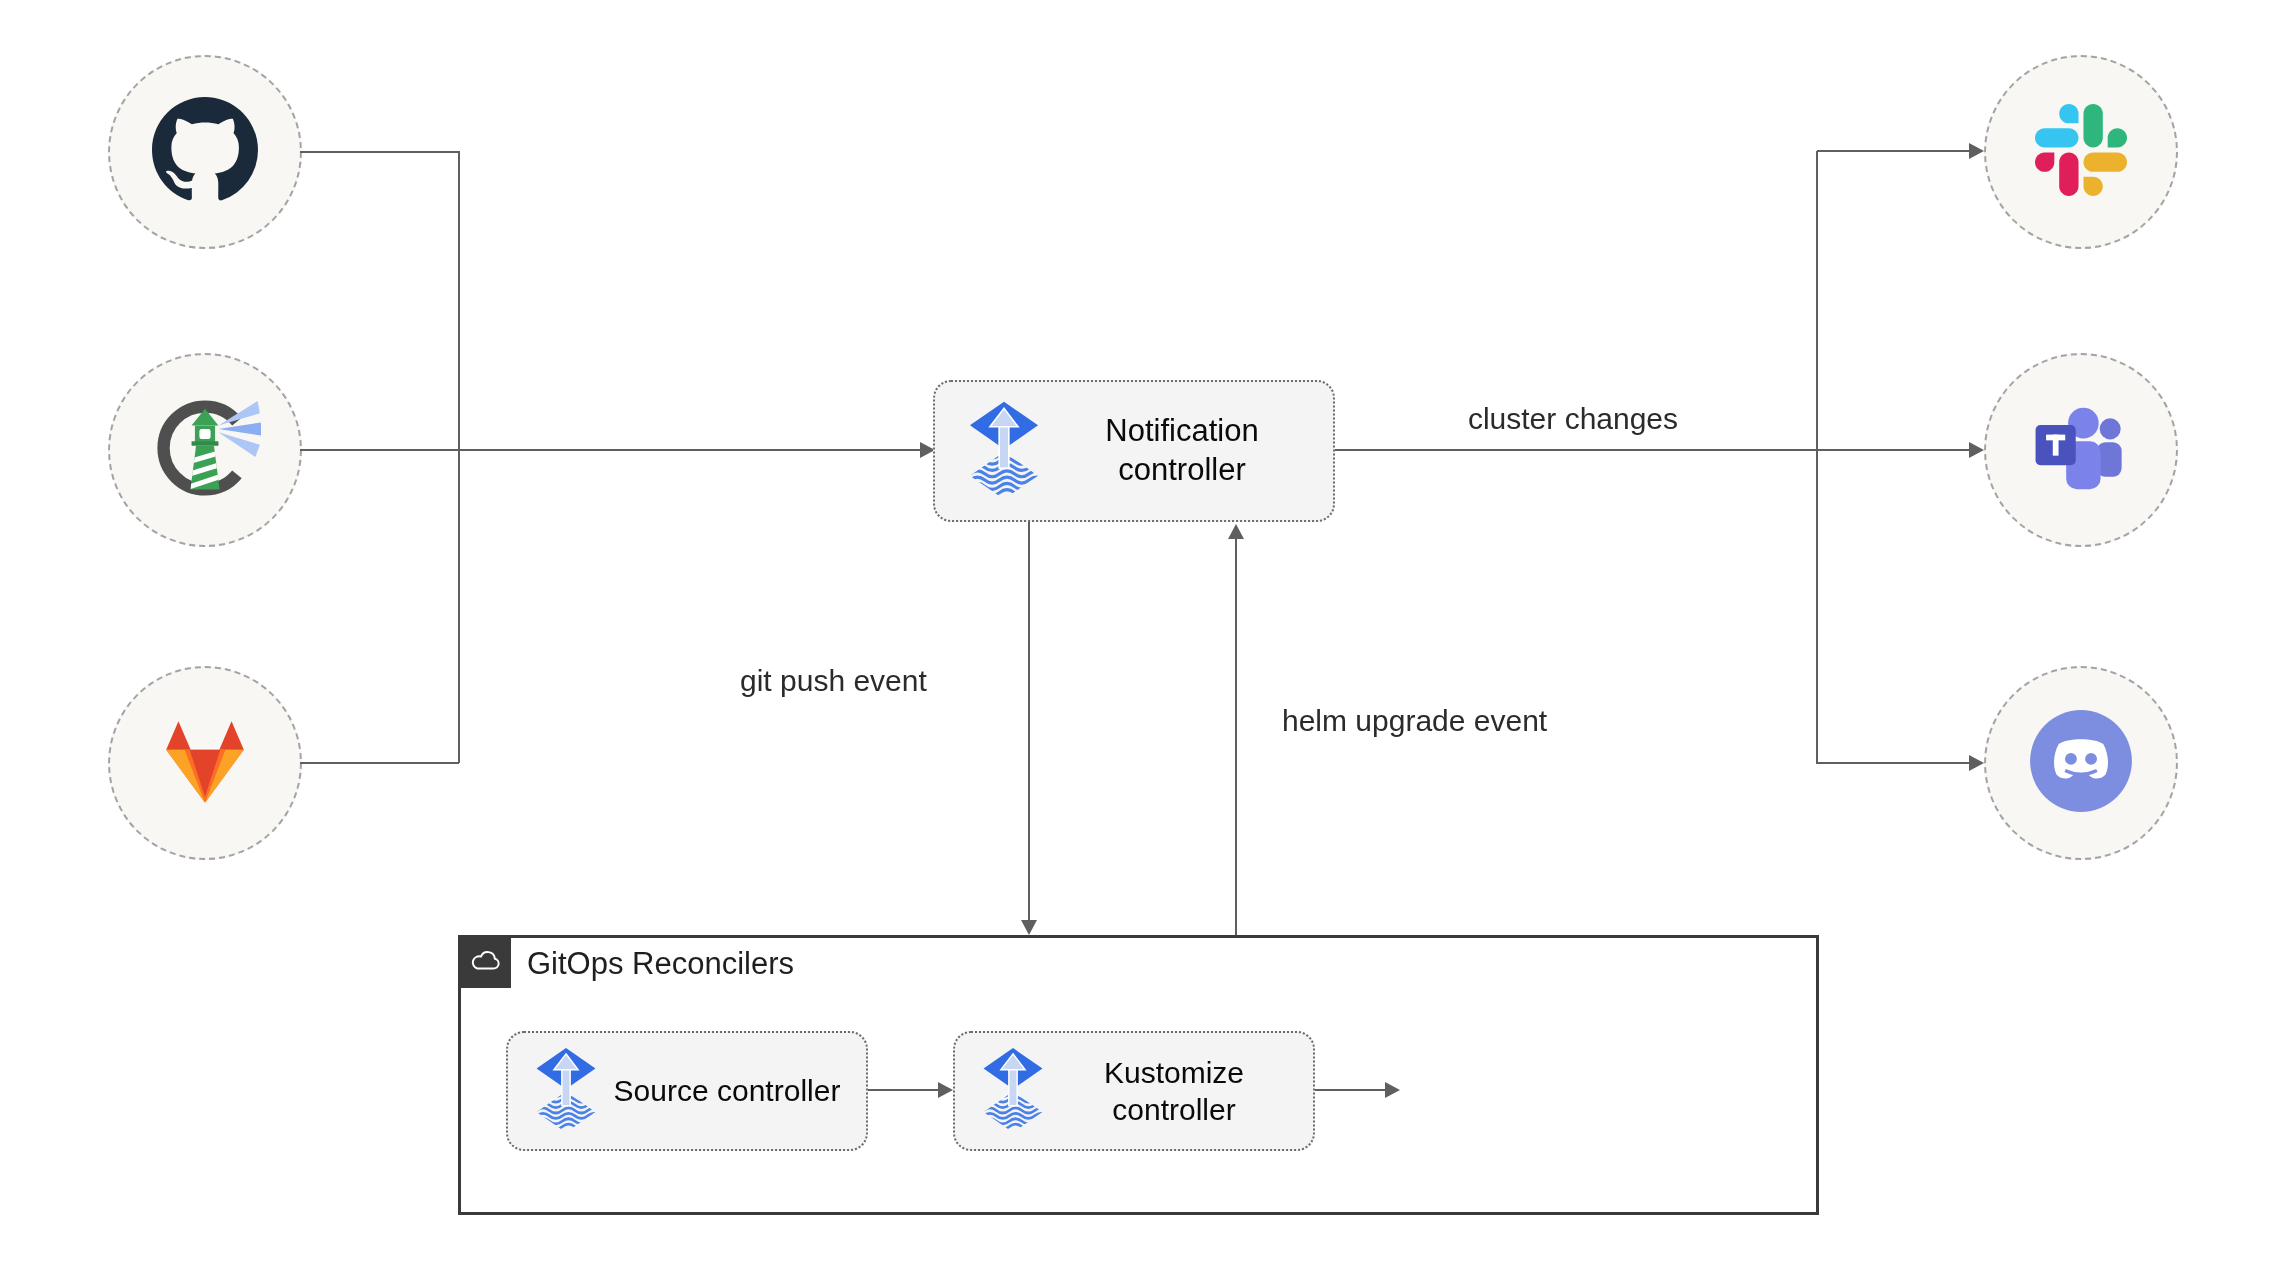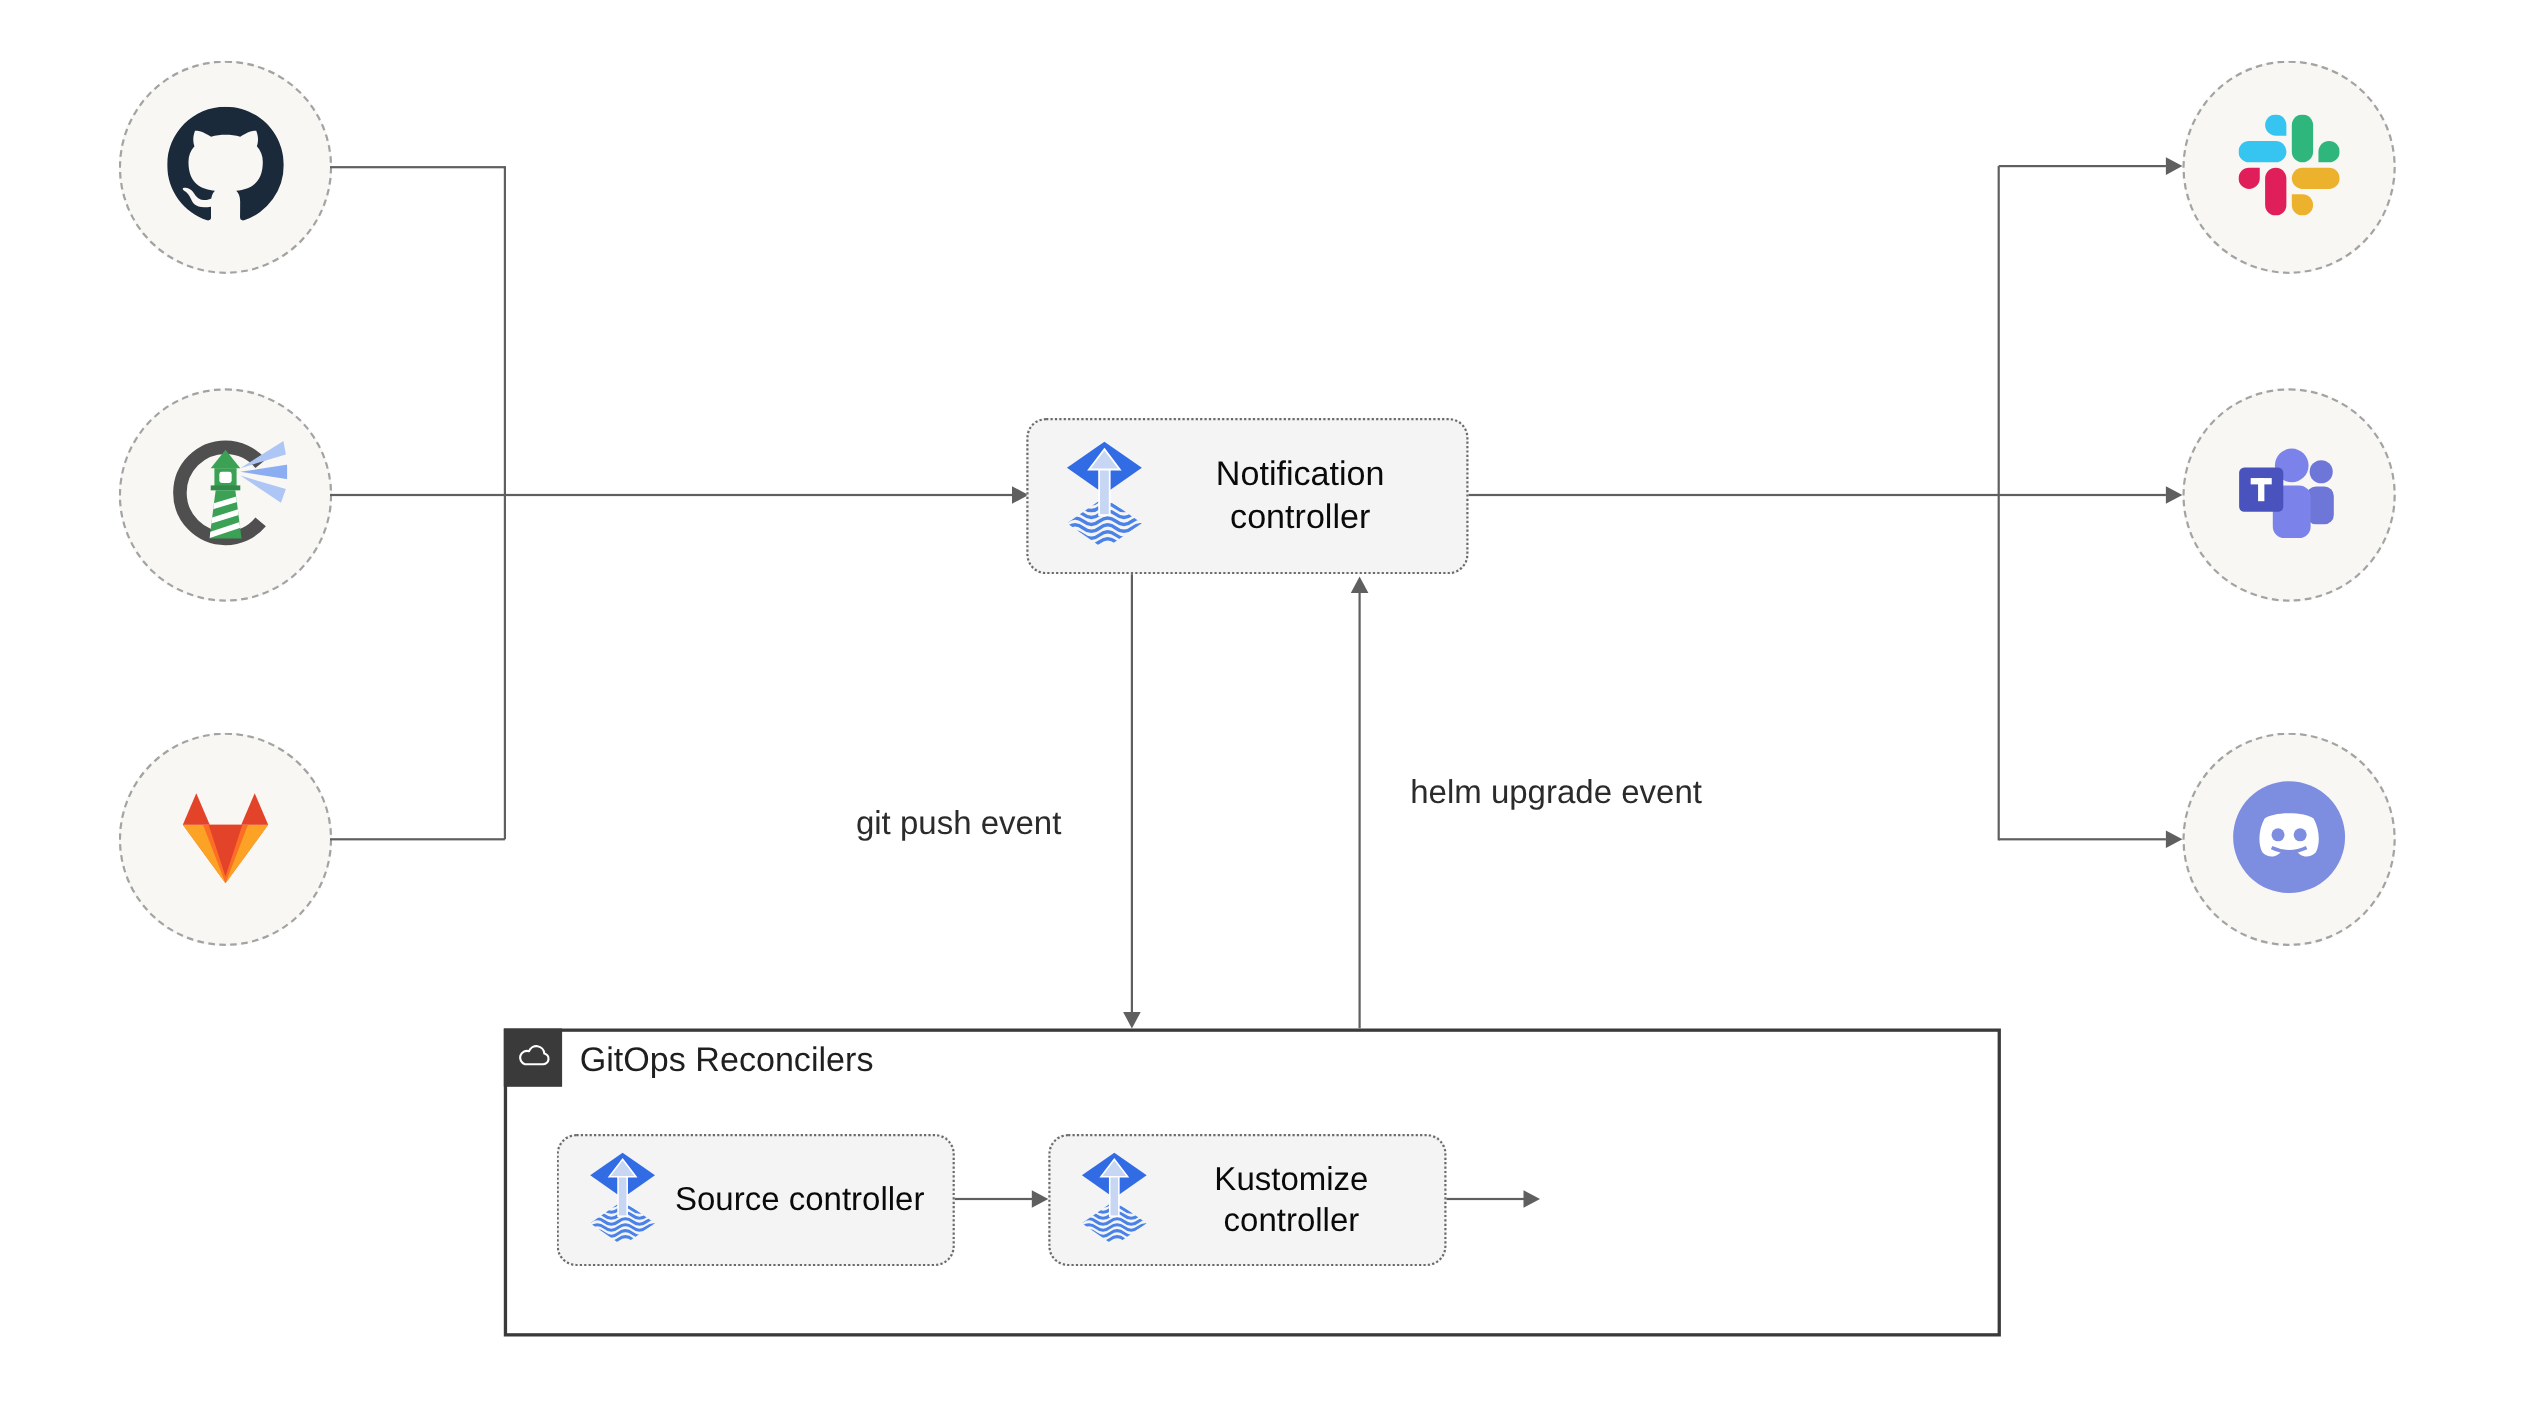--- a/index.html
+++ b/index.html
@@ -129,24 +129,25 @@
     <div class="ctrl-label">Notification controller</div>
   </div>
 
   <div class="hline" style="left:1335px;top:449px;width:634px;"></div>
   <div class="ah-right" style="left:1969px;top:442px;"></div>
   <div class="vline" style="left:1816px;top:151px;height:613px;"></div>
   <div class="hline" style="left:1817px;top:150px;width:152px;"></div>
   <div class="ah-right" style="left:1969px;top:143px;"></div>
   <div class="hline" style="left:1817px;top:762px;width:152px;"></div>
   <div class="ah-right" style="left:1969px;top:755px;"></div>
+  <div class="edge-label" style="left:1397px;top:402px;width:352px;text-align:center;">cluster changes</div>
 
   <div class="vline" style="left:1028px;top:522px;height:400px;"></div>
   <div class="ah-down" style="left:1021px;top:920px;"></div>
-  <div class="edge-label" style="left:740px;top:732px;width:263px;text-align:center;">git push event</div>
+  <div class="edge-label" style="left:740px;top:664px;width:263px;text-align:left;">git push event</div>
 
   <div class="vline" style="left:1235px;top:538px;height:397px;"></div>
   <div class="ah-up" style="left:1228px;top:524px;"></div>
   <div class="edge-label" style="left:1282px;top:704px;width:340px;text-align:left;">helm upgrade event</div>
 
   <div class="node" style="left:1984px;top:55px;">
     <span>
       <svg width="92" height="92" viewBox="0 0 122.8 122.8">
         <path fill="#E01E5A" d="M25.8,77.6c0,7.1-5.8,12.9-12.9,12.9S0,84.7,0,77.6s5.8-12.9,12.9-12.9h12.9V77.6z"></path>
         <path fill="#E01E5A" d="M32.3,77.6c0-7.1,5.8-12.9,12.9-12.9s12.9,5.8,12.9,12.9v32.3c0,7.1-5.8,12.9-12.9,12.9s-12.9-5.8-12.9-12.9V77.6z"></path>

